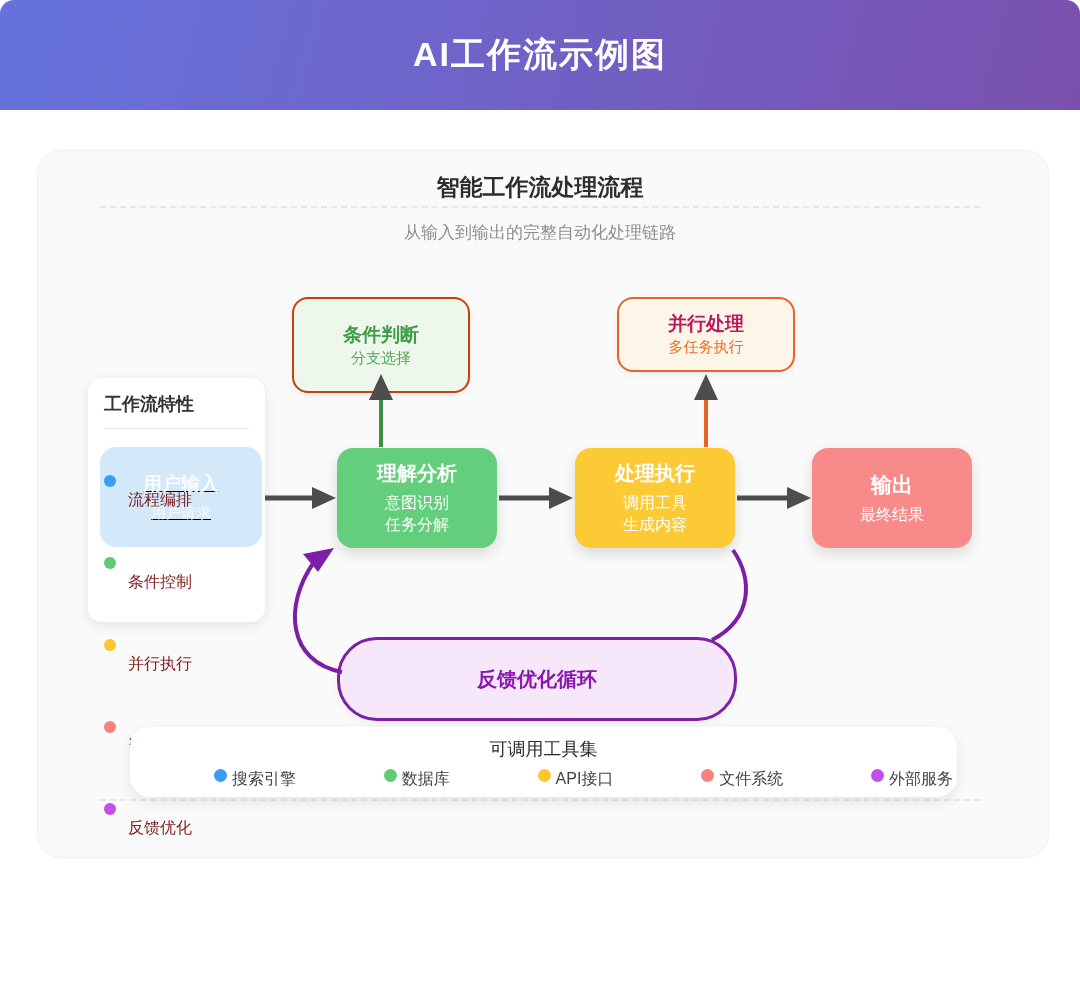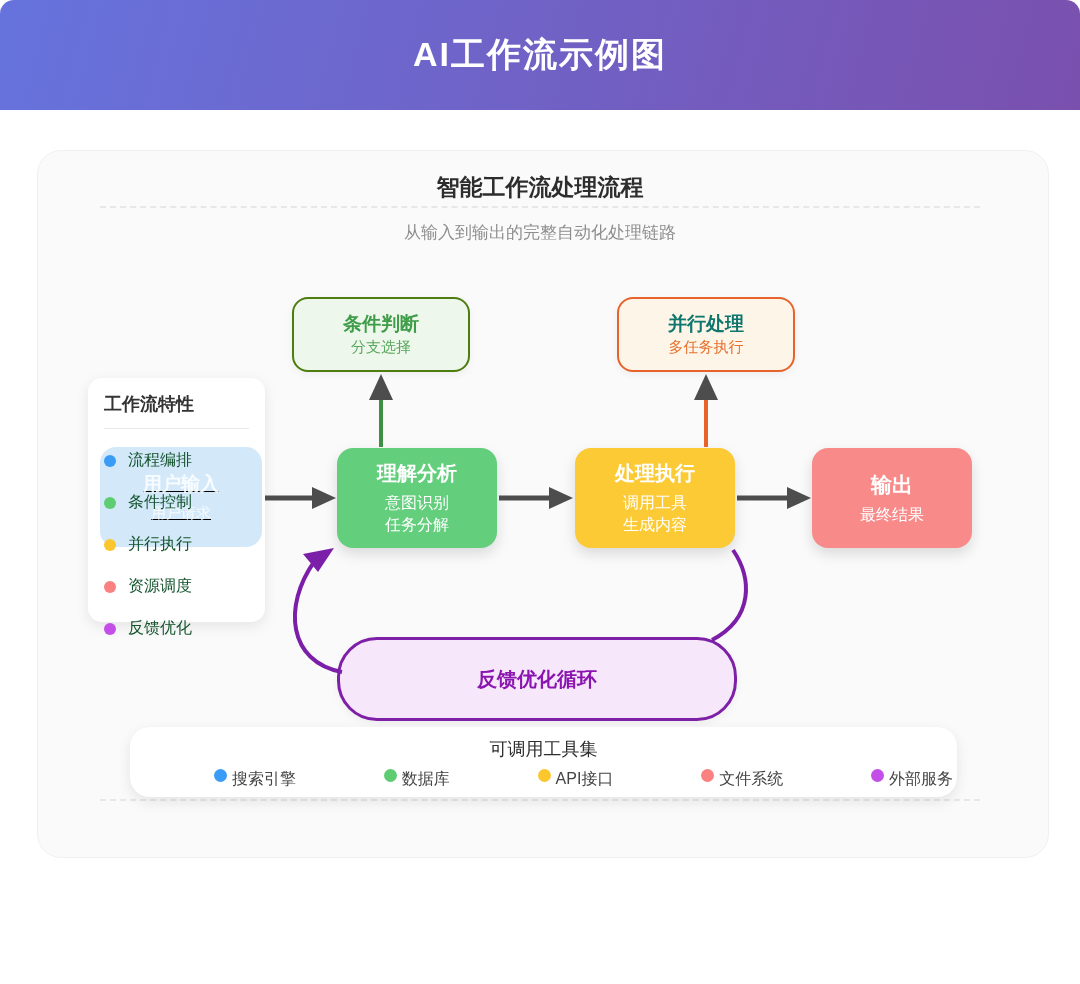--- a/index.html
+++ b/index.html
@@ -35,26 +35,26 @@
   }
 
   
   .arrows { position:absolute; left:0; top:0; width:1080px; height:984px; z-index:4; pointer-events:none; }
 
   
   .node { position:absolute; border-radius:16px; display:flex; flex-direction:column; align-items:center; justify-content:center; text-align:center; z-index:3; }
   .node-title { font-weight:700; }
   .node-sub { line-height:1.35; }
 
-  .node-cond { left:292px; top:297px; width:178px; height:75px; background:#eef7eb; border:2px solid #4d7c0f; box-shadow:0 3px 8px rgba(0,0,0,0.05); }
+  .node-cond { left:292px; top:297px; width:178px; height:96px; background:#eef7eb; border:2px solid #c2410c; box-shadow:0 3px 8px rgba(0,0,0,0.05); }
   .node-cond .node-title { color:#3f9d49; font-size:19px; }
   .node-cond .node-sub { color:#58a75d; font-size:15px; }
 
   .node-par { left:617px; top:297px; width:178px; height:75px; background:#fdf6e8; border:2px solid #e7632b; box-shadow:0 3px 8px rgba(0,0,0,0.05); }
-  .node-par .node-title { color:#0f766e; font-size:19px; }
+  .node-par .node-title { color:#be185d; font-size:19px; }
   .node-par .node-sub { color:#e8702f; font-size:15px; }
 
   .node-input {
     left:100px; top:447px; width:162px; height:100px; z-index:2;
     background:rgba(140,198,242,0.38); border-radius:16px;text-decoration:underline;
   }
   .node-input .node-title { color:rgba(255,255,255,0.85); font-size:19px; }
   .node-input .node-sub { color:rgba(255,255,255,0.8); font-size:15px; margin-top:6px; }
 
   .node-solid { color:#ffffff; box-shadow:0 6px 14px rgba(0,0,0,0.13); }
@@ -76,21 +76,21 @@
   .features-panel {
     position:absolute; left:88px; top:378px; width:177px; height:244px;
     background:#ffffff; border-radius:14px; box-shadow:0 4px 14px rgba(0,0,0,0.09);
     z-index:1;
   }
   .features-content { position:relative; z-index:3; padding:14px 16px 0 16px; }
   .features-title { font-size:18px; font-weight:700; color:#333333; }
   .features-divider { margin-top:12px; height:1px; background:#e8e8ea; }
   .feat-item { display:flex; align-items:center; gap:12px; margin-top:21px; }
   .dot { width:12px; height:12px; border-radius:50%; flex:0 0 auto; }
-  .feat-label { font-size:16px; color:#14532d; }
+  .feat-label { font-size:16px; color:#7f1d1d;margin-top:40px; }
 
   
   .tools-card {
     position:absolute; left:130px; top:727px; width:827px; height:70px;
     background:#ffffff; border-radius:20px; box-shadow:0 5px 14px rgba(0,0,0,0.09);
     z-index:3; padding-top:10px;
   }
   .tools-title { text-align:center; font-size:18px; font-weight:400; color:#2d2d2d; }
   .tools-row { display:flex; justify-content:space-between; padding:8px 4px 0 84px; }
   .tool-item { display:flex; gap:5px; white-space:nowrap; }

